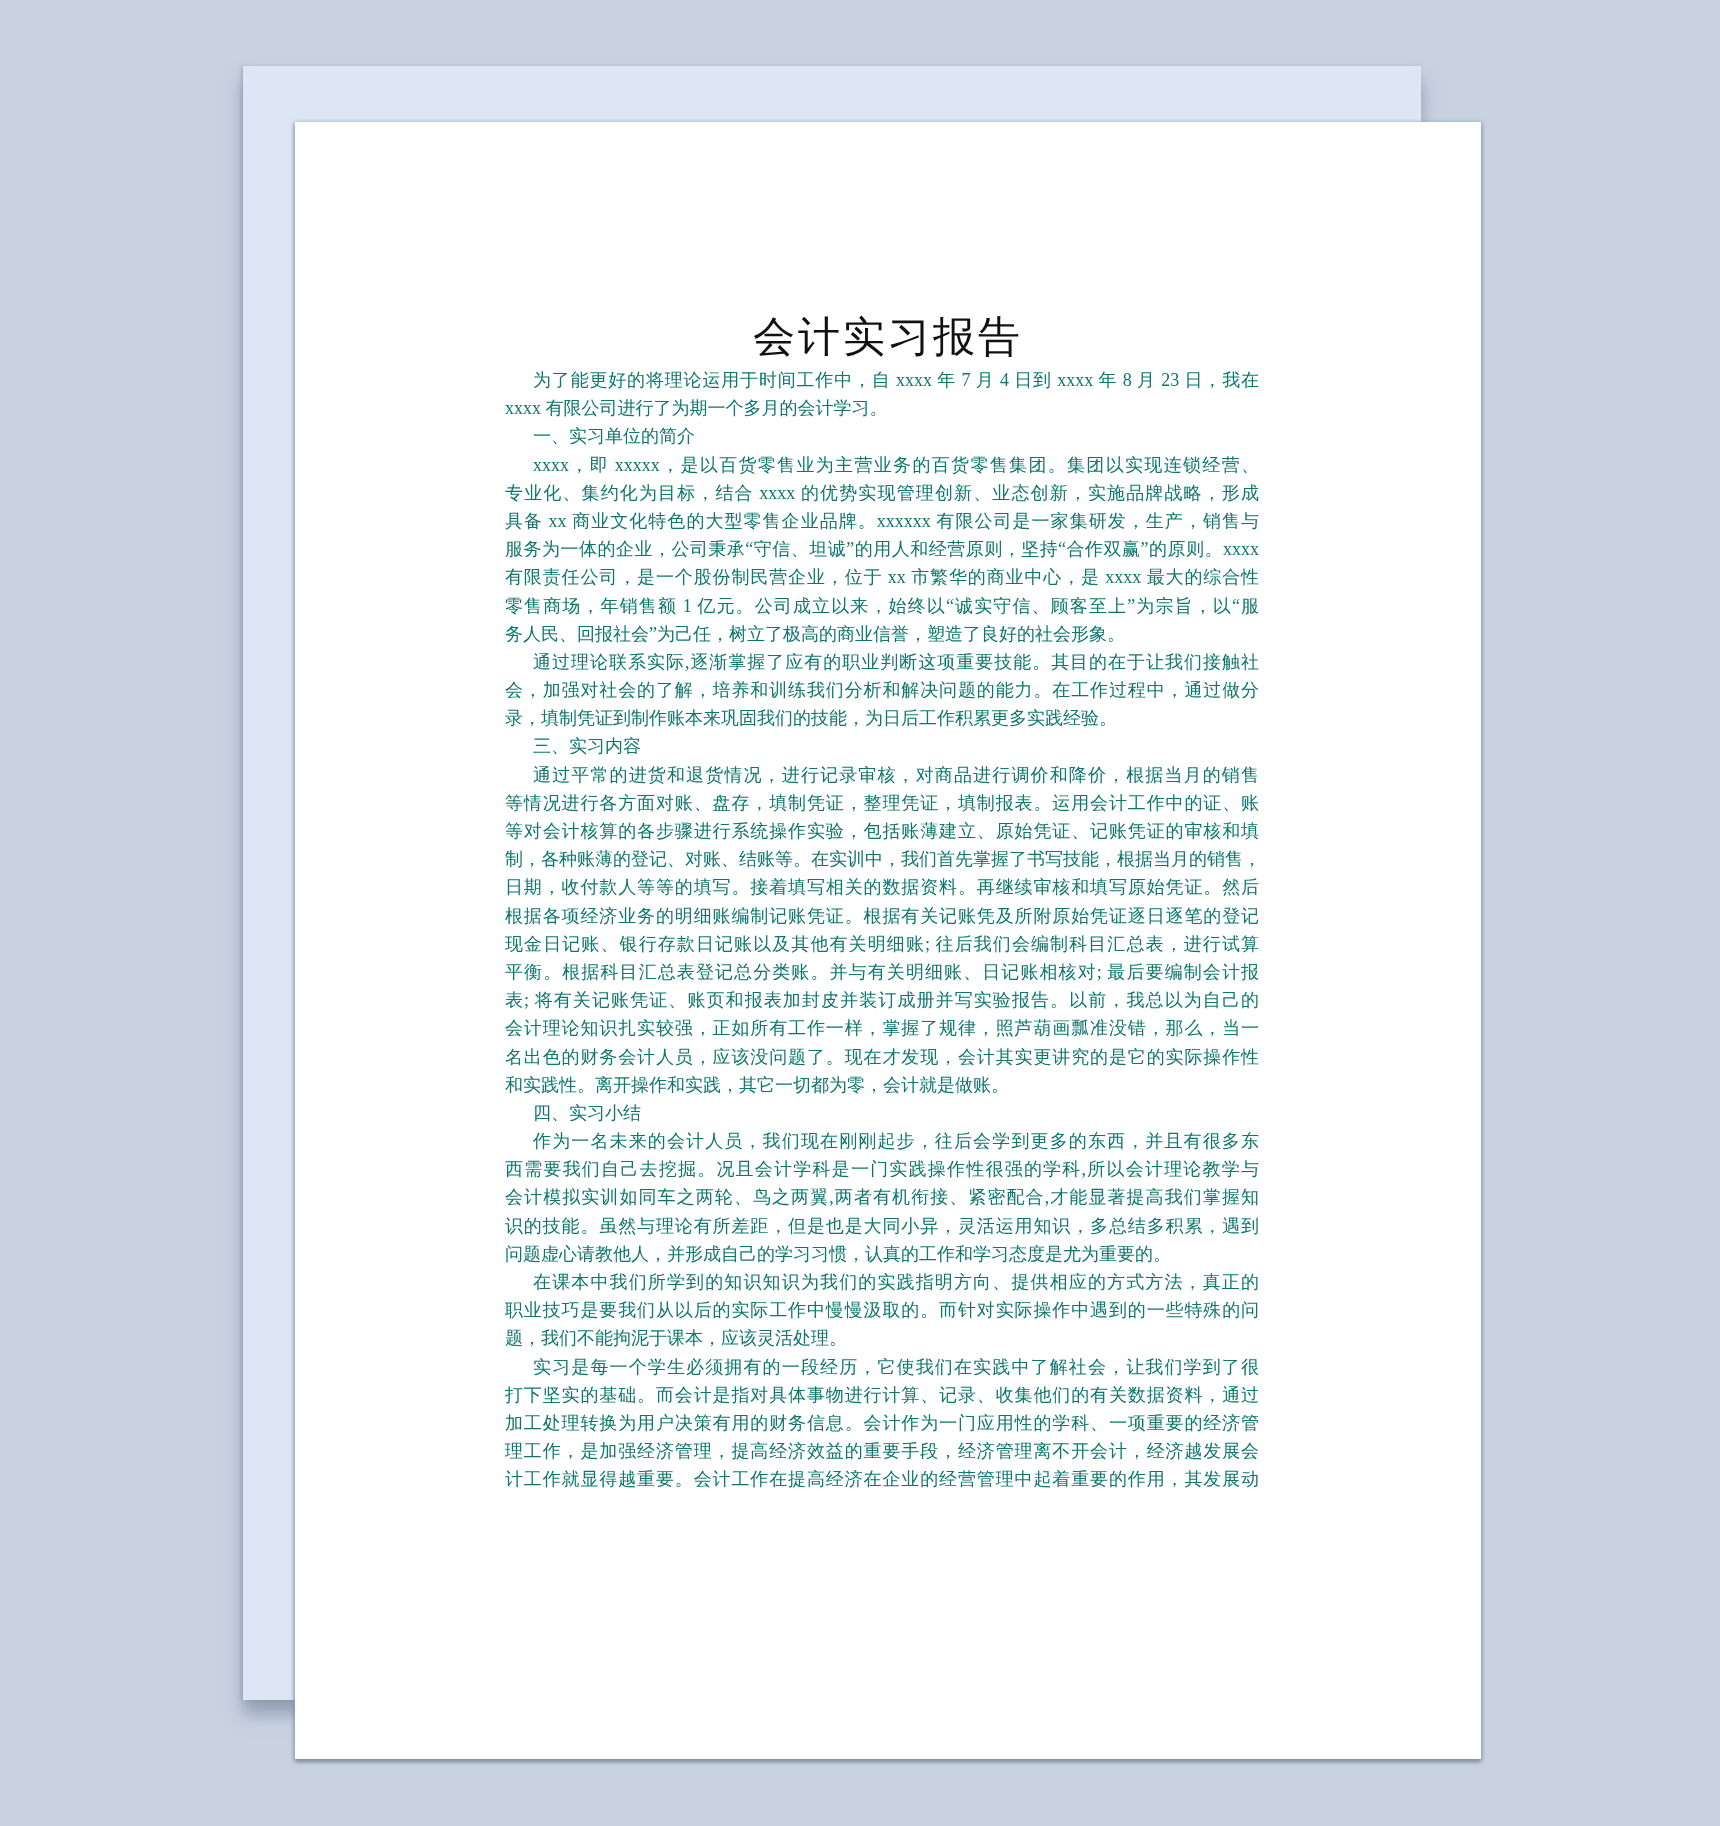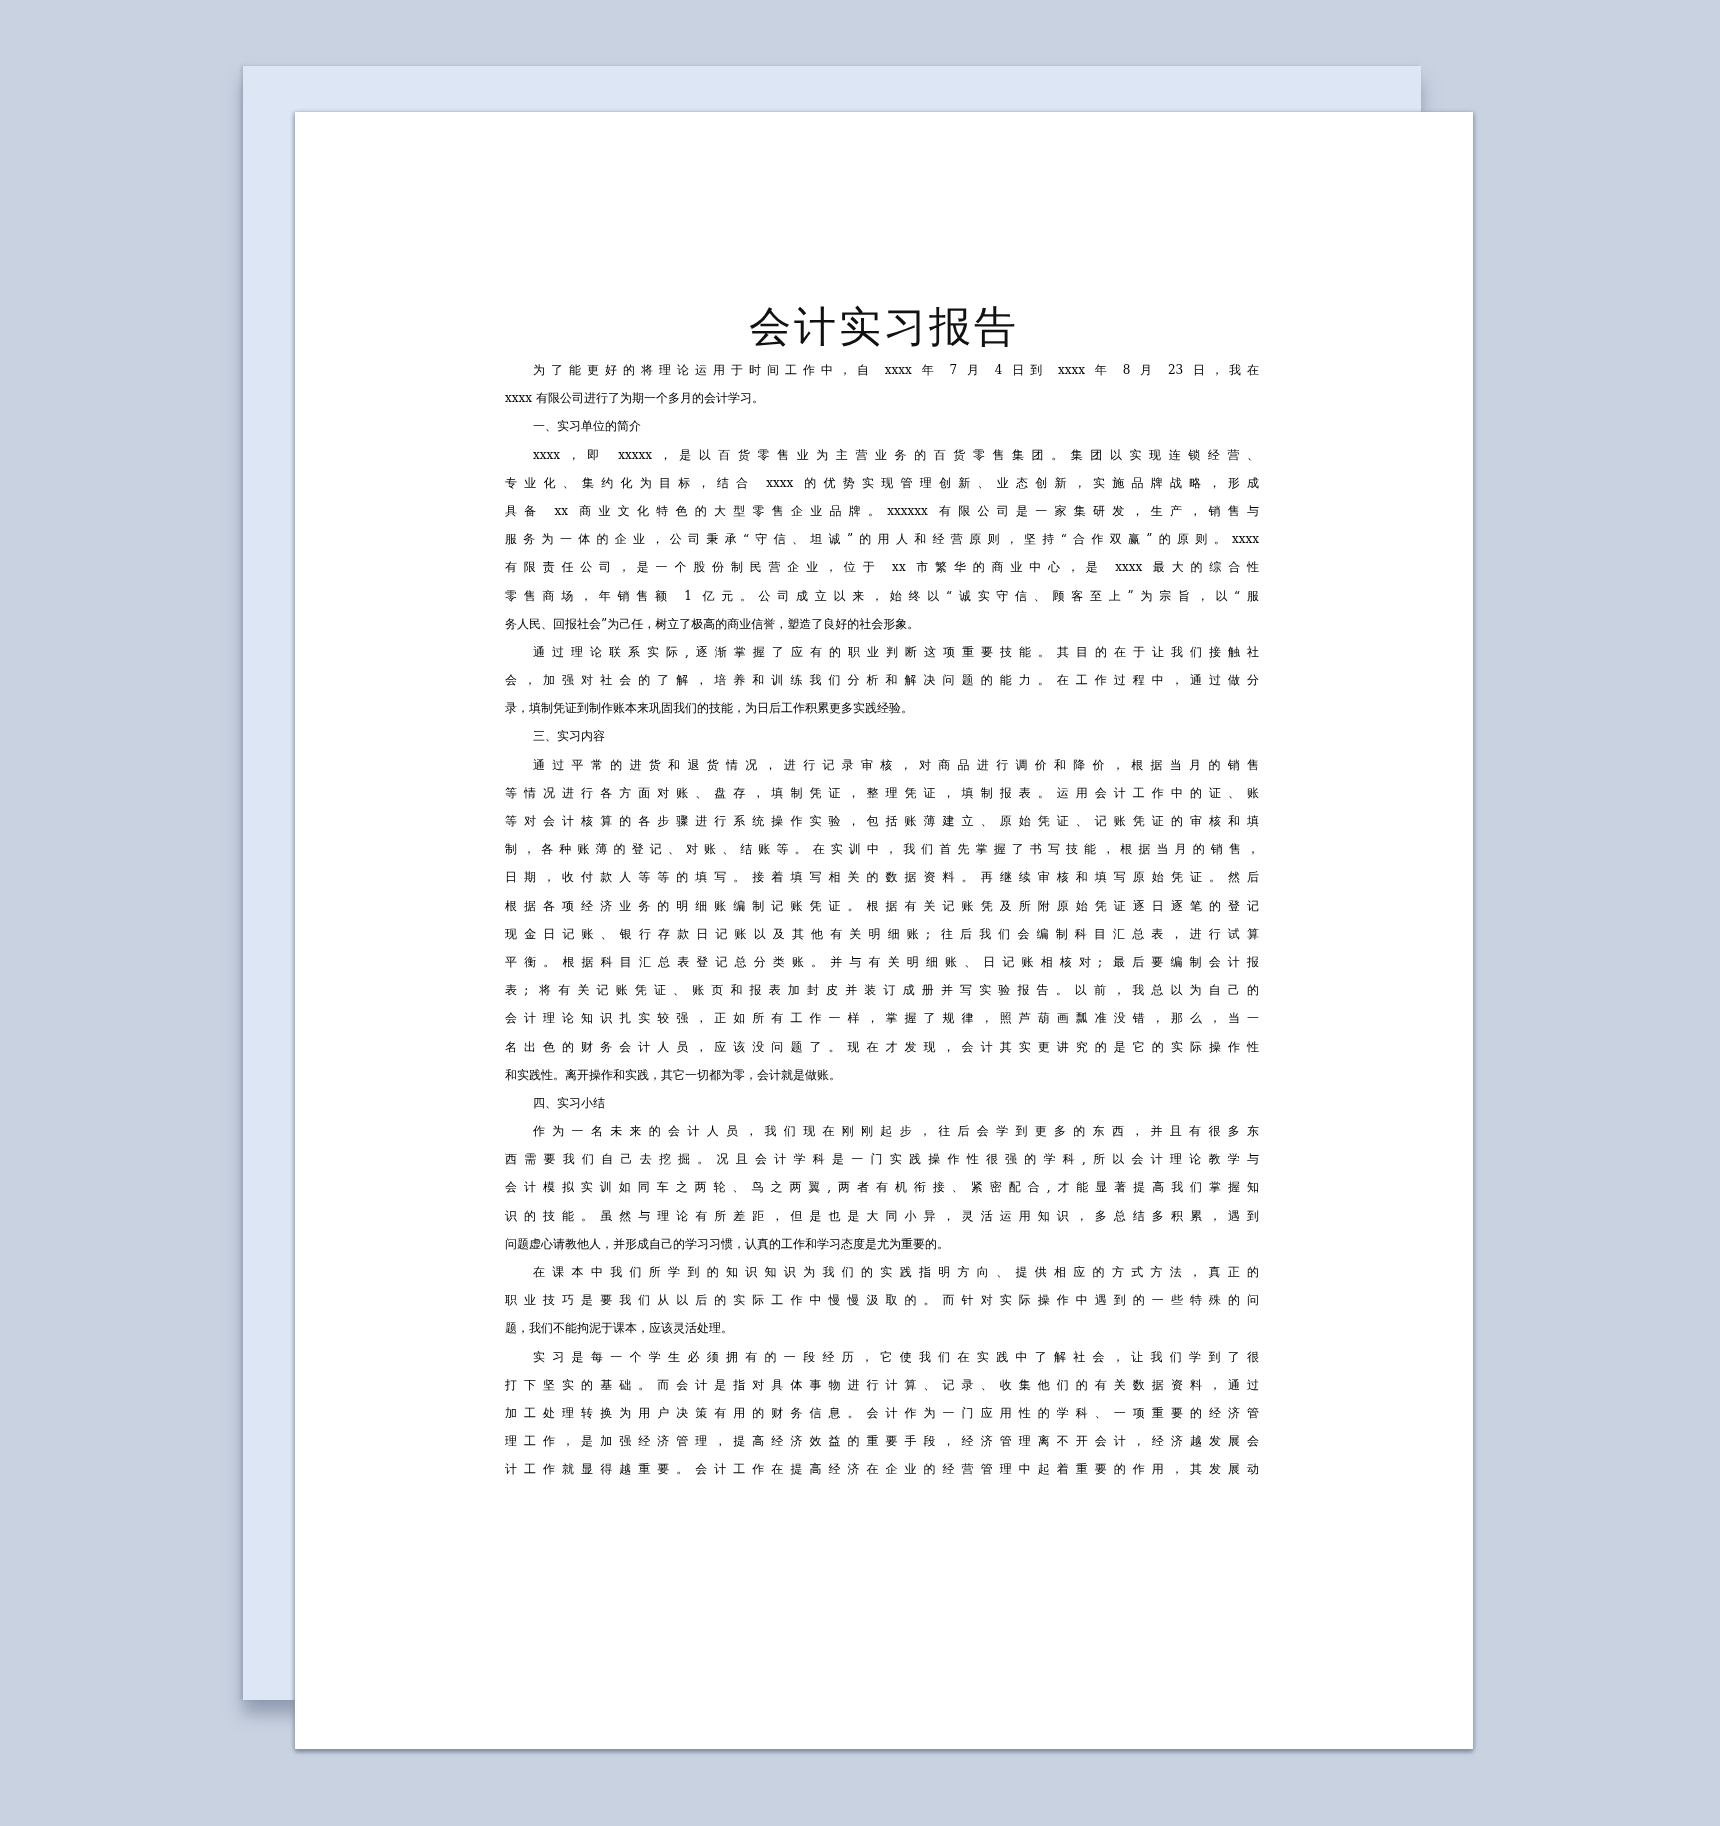--- a/index.html
+++ b/index.html
@@ -8,32 +8,33 @@
     background:#c9d2e1;
     position:relative; overflow:hidden;
     font-family:"DejaVu Serif","Liberation Serif",serif;
   }
   .back-page {
     position:absolute; left:243px; top:66px; width:1178px; height:1634px;
     background:#dde6f4;
     box-shadow: -2px 0 3px rgba(120,135,160,0.35), 0 14px 16px rgba(100,115,140,0.55);
   }
   .front-page {
-    position:absolute; left:295px; top:112px; width:1178px; height:1637px;
+    position:absolute; left:295px; top:122px; width:1178px; height:1637px;
     background:#ffffff;
     box-shadow: -2px 0 3px rgba(150,165,185,0.5), 2px 0 3px rgba(150,165,185,0.5), 0 3px 4px rgba(90,105,120,0.7);
+    padding-left: 8px;
   }
   .doc-title {
     position:absolute; left:0; width:100%; top:188px;
     text-align:center; font-size:42px; line-height:54px; color:#111;
     letter-spacing:3px;
   }
   .doc-body {
     position:absolute; left:210px; top:244px; width:754px;
-    font-size:12px; line-height:28.2px; color:#000000;
+    font-size:18px; line-height:28.2px; color:#0f766e;font-family:Liberation Serif, serif;
   }
   .line {
     display:block; white-space:nowrap; height:28.2px;
     text-align:justify; text-align-last:justify;
   }
   .line.last { text-align:left; text-align-last:left; }
   .line.indent { padding-left:28px; }
   .line.heading { padding-left:28px; text-align:left; text-align-last:left; }
 </style>
 </head>

